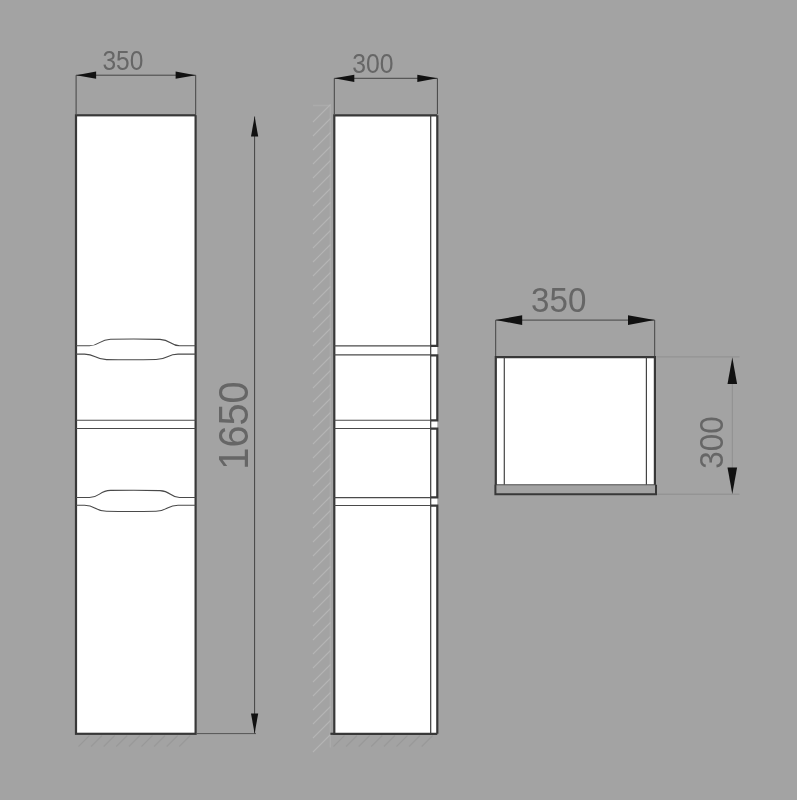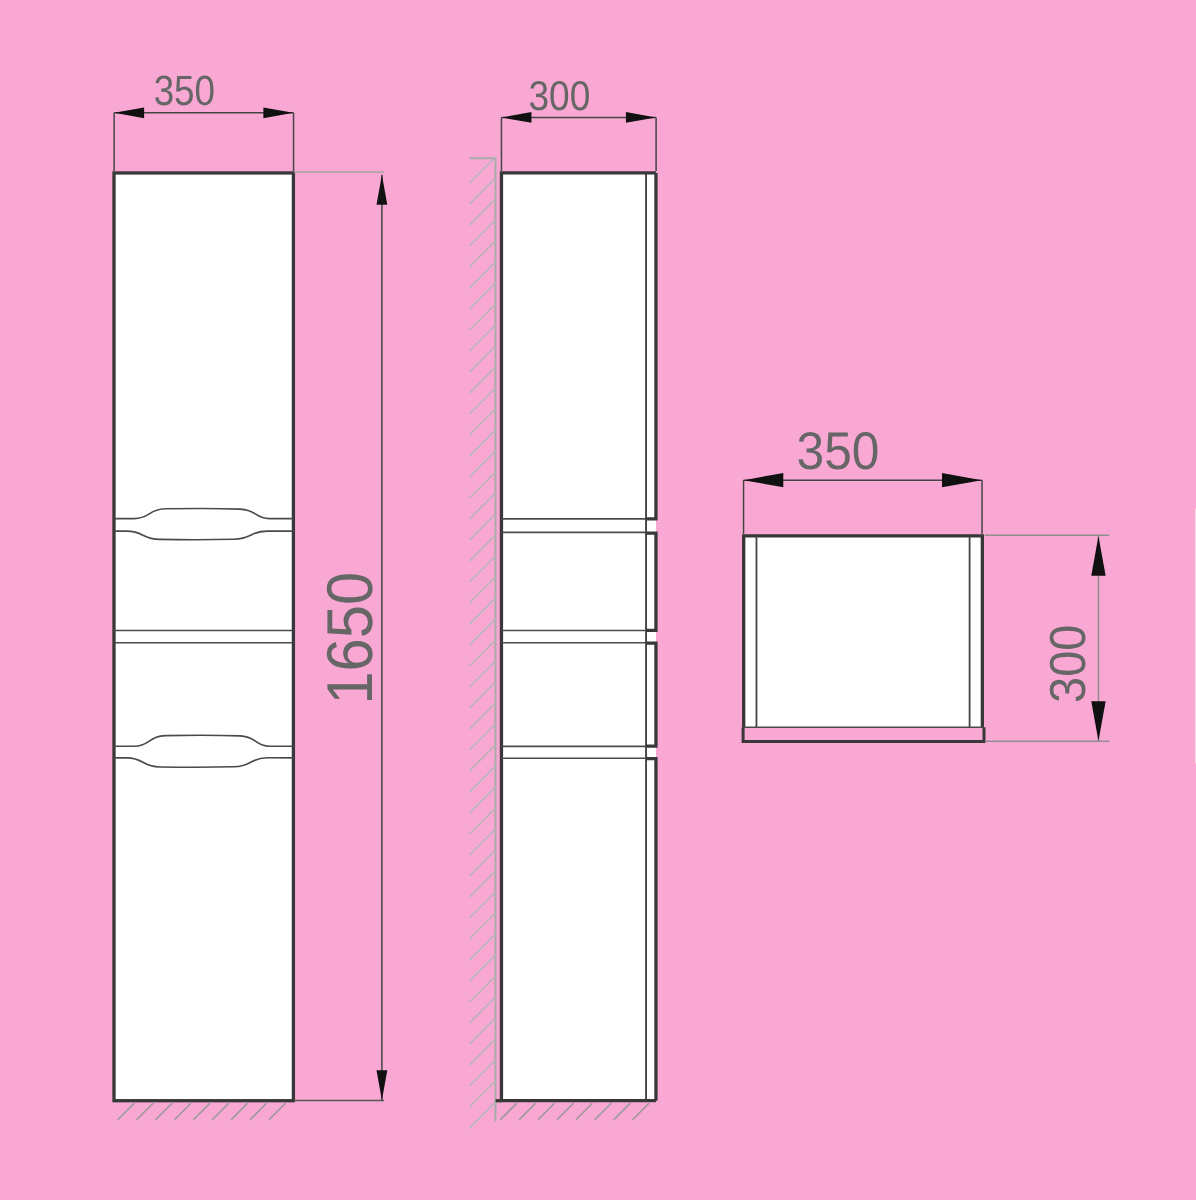--- a/index.html
+++ b/index.html
@@ -1,16 +1,16 @@
 <!DOCTYPE html>
 <html><head>
 <meta charset="utf-8">
 <style>
   html,body{margin:0;padding:0;background:#ffffff;}
-  .page{width:797px;height:800px;position:relative;overflow:hidden;background:#f9a8d4;}
+  .page{width:797px;height:800px;position:relative;overflow:hidden;background:#a3a3a3;}
   svg{display:block;}
   text{font-family:"Liberation Sans", sans-serif;fill:#666666;}
 </style>
 </head>
 <body>
 <div class="page">
 <svg width="797" height="800" viewBox="0 0 797 800">
 
 <rect x="76" y="115.3" width="119.6" height="618.5" fill="#ffffff" stroke="#383838" stroke-width="2.2"></rect>
 

